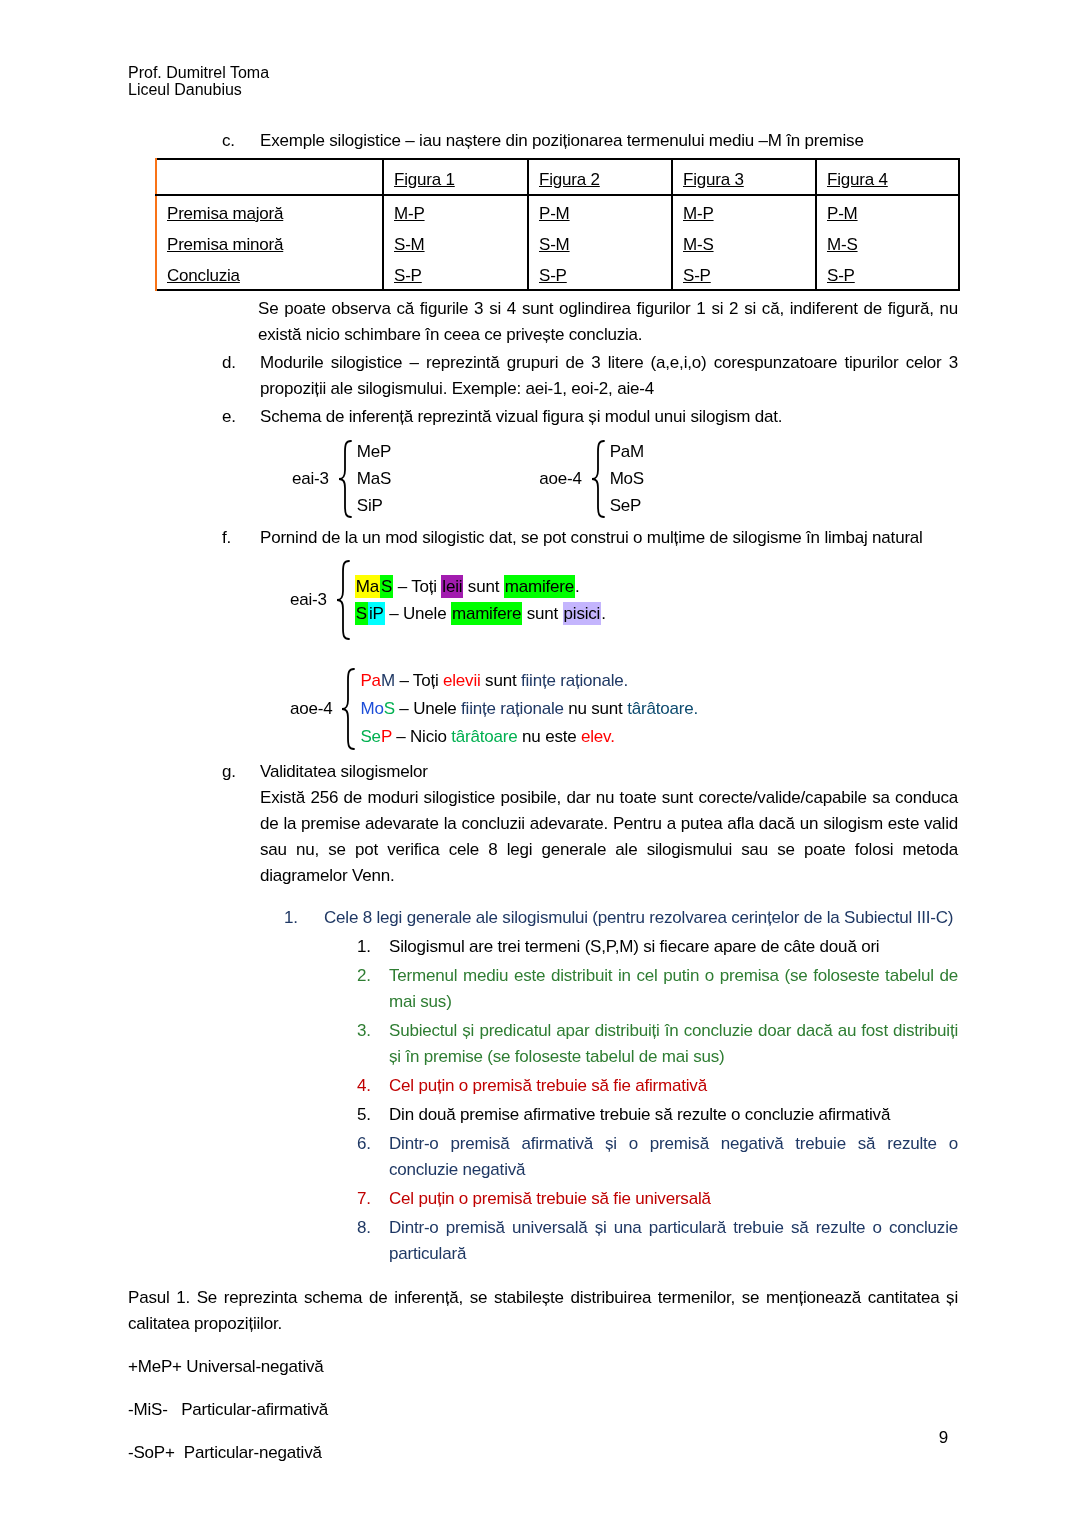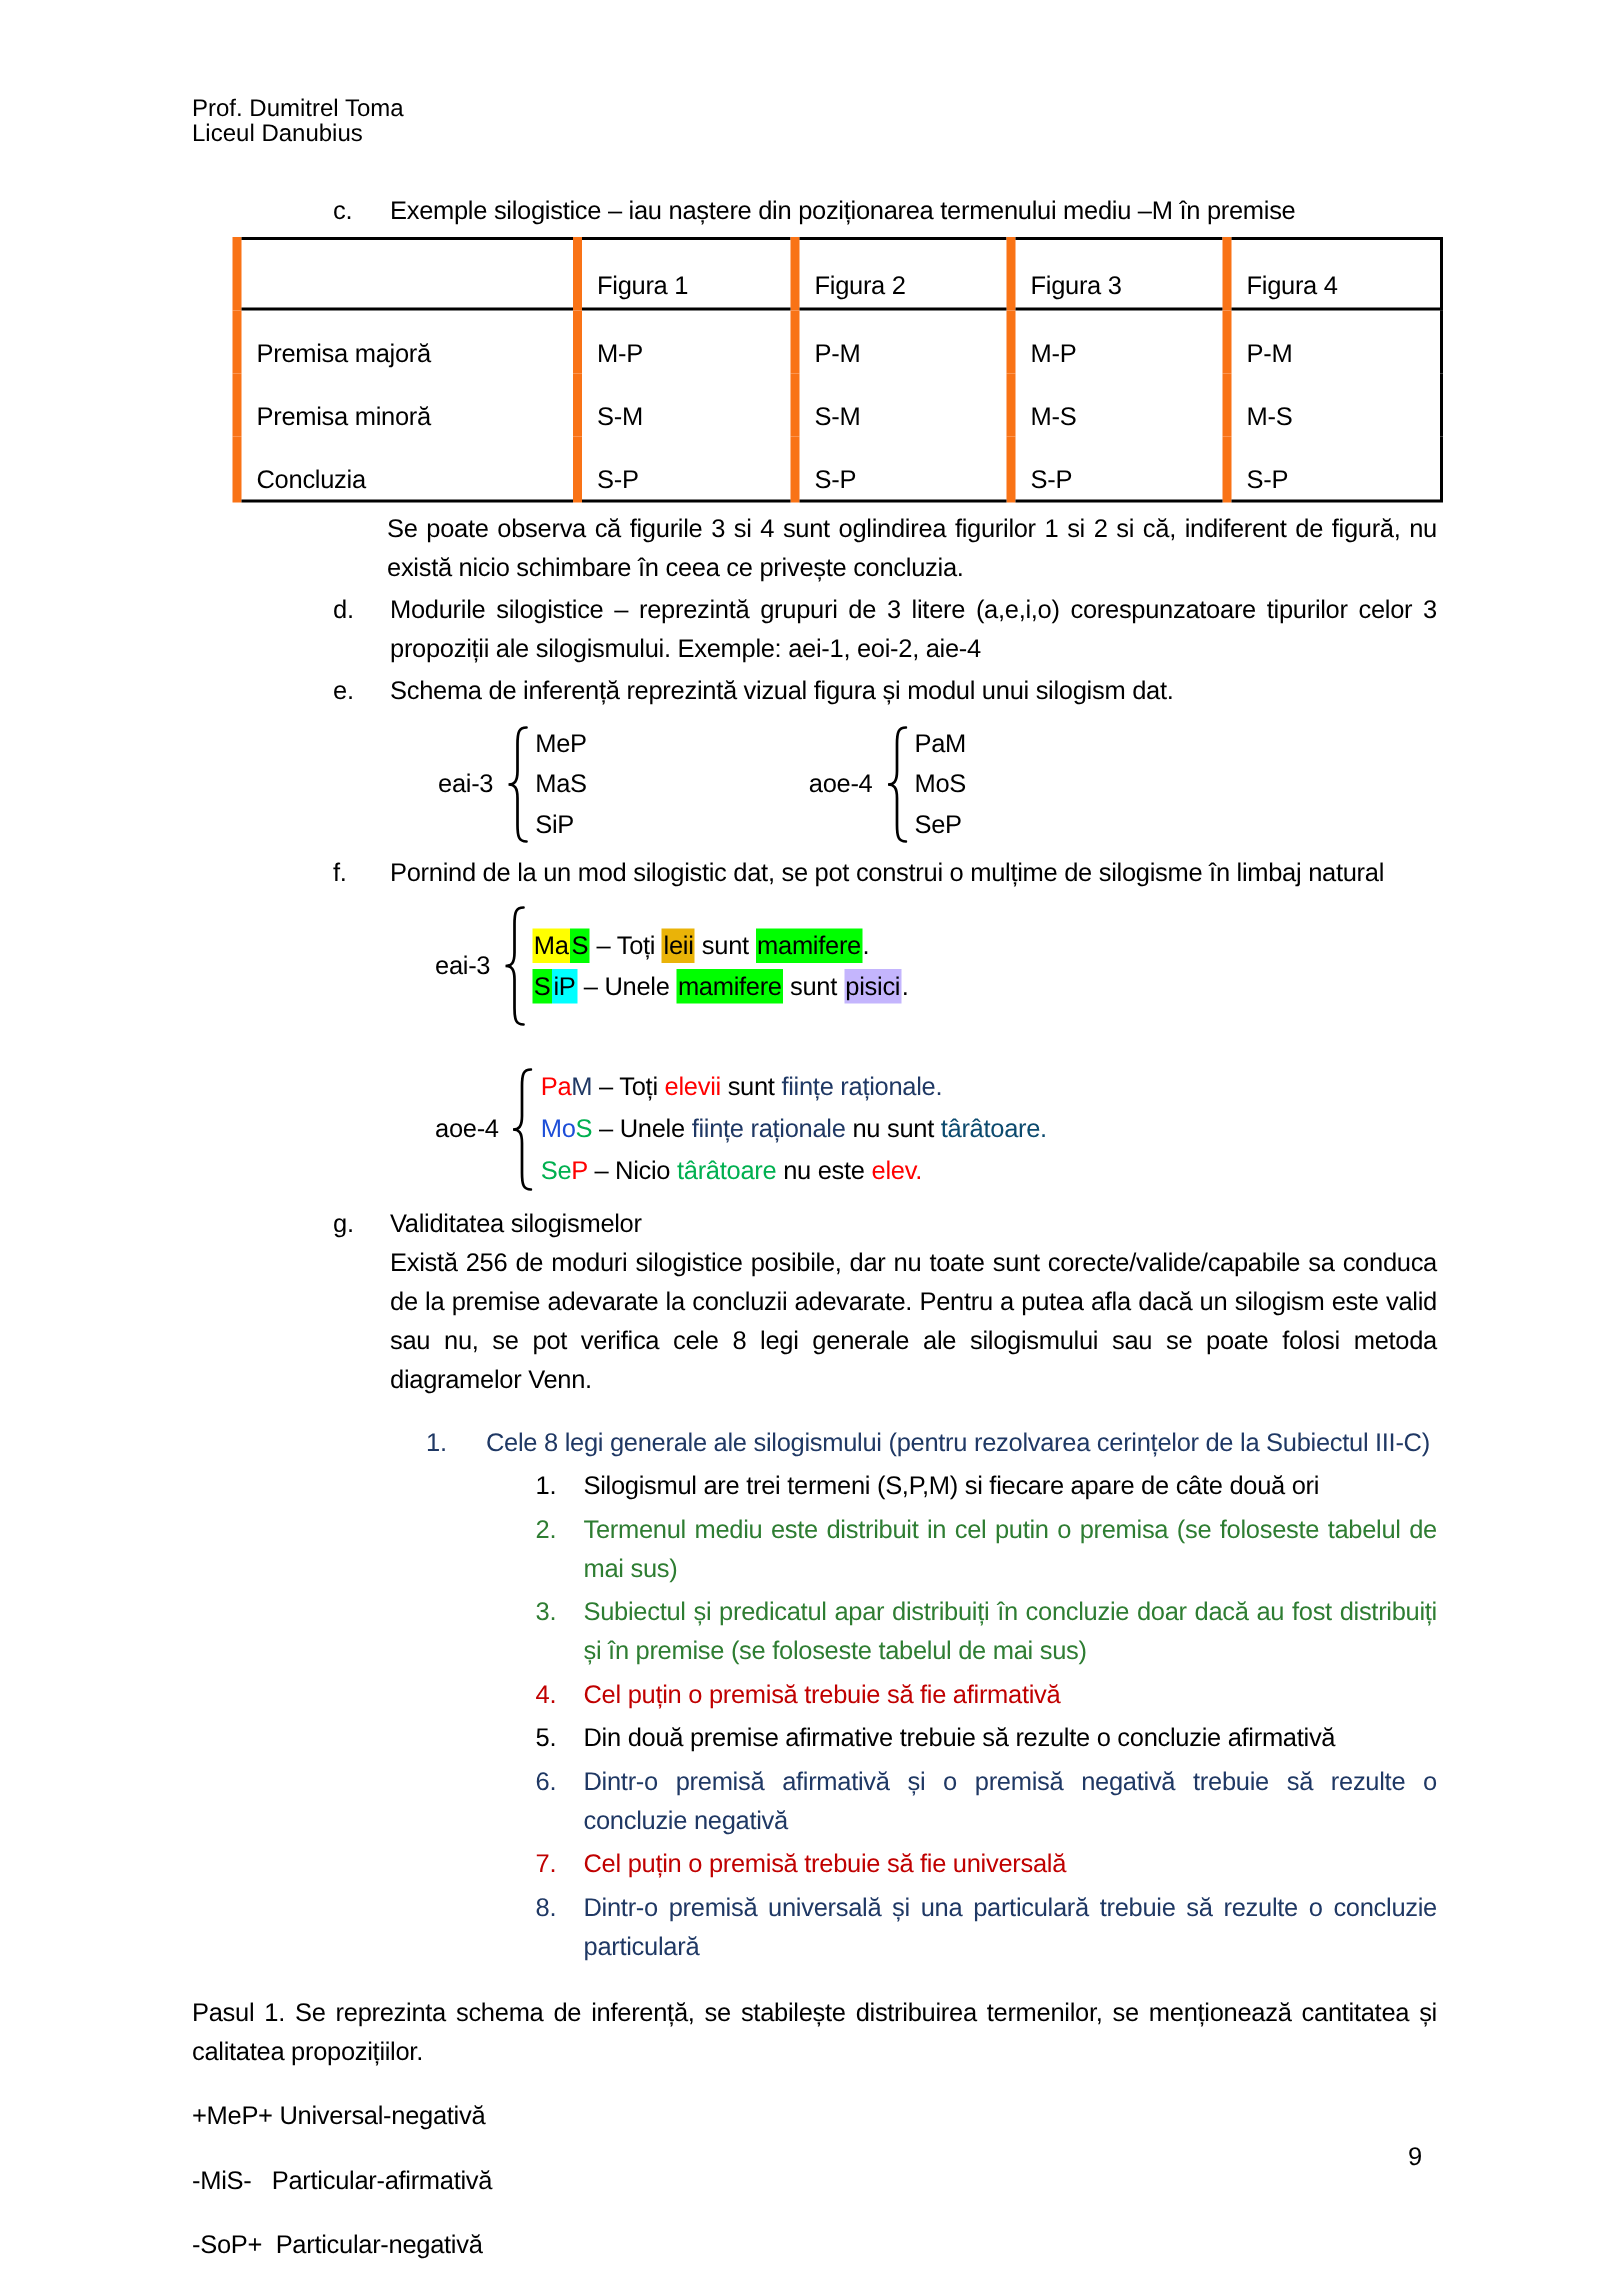--- a/index.html
+++ b/index.html
@@ -8,21 +8,21 @@
         color:#000;letter-spacing:-0.2px;}
   .content{position:absolute;left:128px;top:64px;width:830px;}
   .doc-header{font-size:16px;line-height:17px;letter-spacing:0;}
   .li{display:flex;margin-left:94px;}
   .li-marker{width:38px;flex:none;}
   .li-body{flex:1;}
   .justify{text-align:justify;}
   .mt2{margin-top:2px;} 
   .c-item{margin-top:30px;}
   table.fig{border-collapse:collapse;border:2px solid #000;margin:4px 0 0 27px;width:803px;table-layout:fixed;}
-  table.fig td{border-left:6px solid #f97316;border-right:2px solid #000;padding:16px 4px 0 10px;height:26px;vertical-align:middle;overflow:hidden;}
+  table.fig td{border-left:2px solid #f97316;border-right:2px solid #000;padding:5px 4px 0 10px;height:26px;vertical-align:middle;overflow:hidden;text-decoration:underline;}
   table.fig tr.head td{border-bottom:2px solid #000;height:29px;}
   .note{margin:5px 0 0 130px;width:700px;}
   .schema-row{display:flex;align-items:center;margin:8px 0 0 164px;}
   .schema{display:flex;align-items:center;}
   .schema + .schema{margin-left:148px;}
   .schema-label{margin-right:9px;}
   .schema-lines{margin-left:5px;}
   .schema-lines > div{line-height:27px;}
   .example{display:flex;align-items:center;margin-left:162px;}
   .example .ex-label{margin-right:9px;}
@@ -140,21 +140,21 @@
       <span class="li-marker">f.</span>
       <span class="li-body justify">Pornind de la un mod silogistic dat, se pot construi o mulțime de silogisme în limbaj natural</span>
     </div>
 
     <div class="example" style="margin-top:8px;">
       <span class="ex-label">eai-3</span>
       <svg class="brace" width="14" height="82" viewBox="0 0 14 82">
         <path d="M13,2 C8,2 7,5 7,13 L7,32 C7,39 5,41 1,41 C5,41 7,43 7,50 L7,69 C7,77 8,80 13,80" fill="none" stroke="#000" stroke-width="1.8" stroke-linecap="round"></path>
       </svg>
       <div class="ex-lines">
-        <div><span class="hl" style="background: rgb(255, 255, 0);">Ma</span><span class="hl" style="background: rgb(0, 255, 0);">S</span><span> – Toți </span><span class="hl" style="background: #eab308;">leii</span><span> sunt </span><span class="hl" style="background: rgb(0, 255, 0);">mamifere</span><span>.</span></div>
+        <div><span class="hl" style="background: rgb(255, 255, 0);">Ma</span><span class="hl" style="background: rgb(0, 255, 0);">S</span><span> – Toți </span><span class="hl" style="background: #a21caf;">leii</span><span> sunt </span><span class="hl" style="background: rgb(0, 255, 0);">mamifere</span><span>.</span></div>
         <div><span class="hl" style="background: rgb(0, 255, 0);">S</span><span class="hl" style="background: rgb(0, 255, 255);">iP</span><span> – Unele </span><span class="hl" style="background: rgb(0, 255, 0);">mamifere</span><span> sunt </span><span class="hl" style="background: #c4b5fd;">pisici</span><span>.</span></div>
       </div>
     </div>
 
     <div class="example aoe" style="margin-top:26px;">
       <span class="ex-label">aoe-4</span>
       <svg class="brace" width="14" height="84" viewBox="0 0 14 84">
         <path d="M13,2 C8,2 7,5 7,13 L7,33 C7,40 5,42 1,42 C5,42 7,44 7,51 L7,71 C7,79 8,82 13,82" fill="none" stroke="#000" stroke-width="1.8" stroke-linecap="round"></path>
       </svg>
       <div class="ex-lines">

